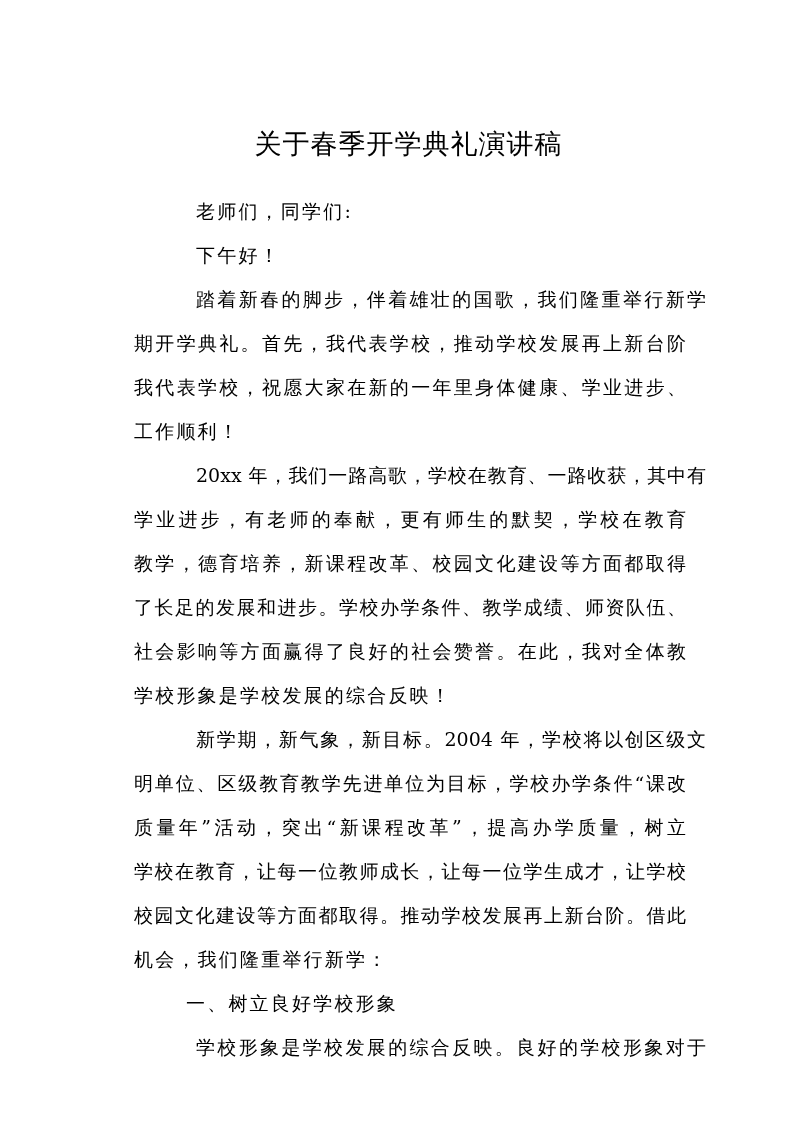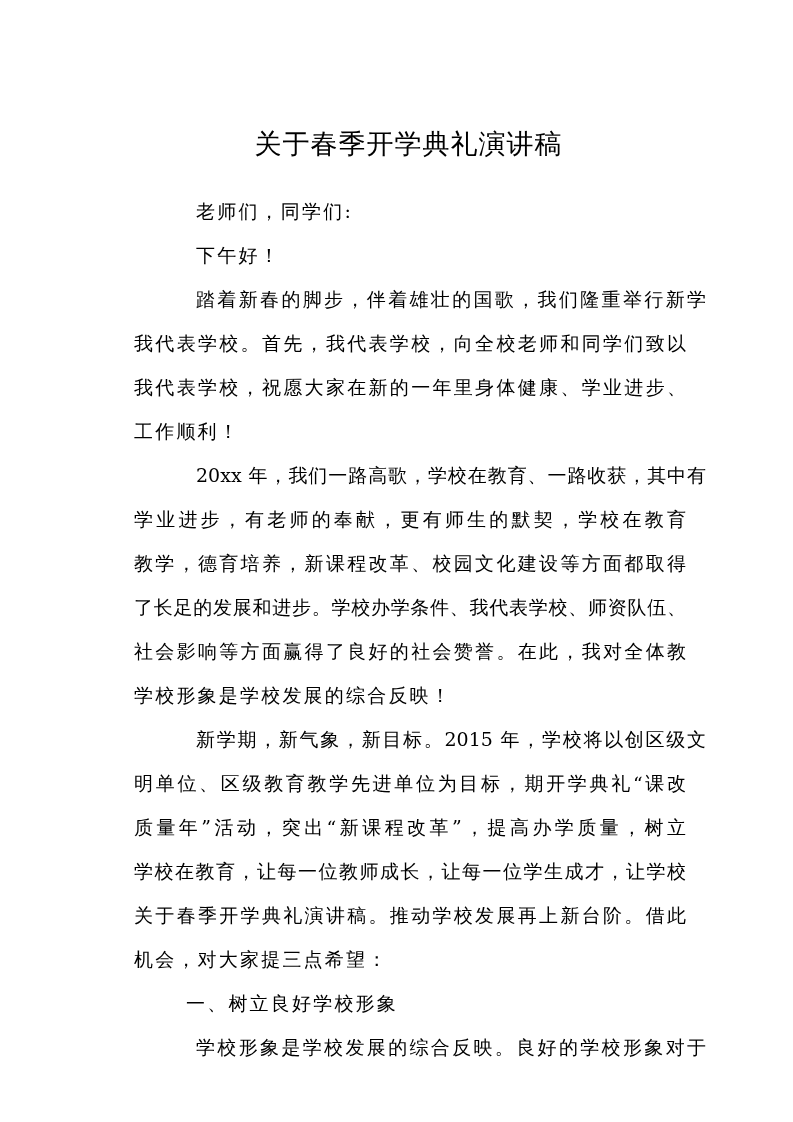--- a/index.html
+++ b/index.html
@@ -20,34 +20,34 @@
 <body>
 
 <div class="page">
   <div class="title">关于春季开学典礼演讲稿</div>
 
   <div class="body">
     <div class="line indent" style="top:0px">老师们，同学们:</div>
     <div class="line indent" style="top:44px">下午好！</div>
 
     <div class="line indent justify" style="top:88px">踏着新春的脚步，伴着雄壮的国歌，我们隆重举行新学</div>
-    <div class="line justify" style="top:132px">我代表学校。首先，我代表学校，向全校老师和同学们致以</div>
+    <div class="line justify" style="top:132px">期开学典礼。首先，我代表学校，推动学校发展再上新台阶</div>
     <div class="line justify" style="top:176px">我代表学校，祝愿大家在新的一年里身体健康、学业进步、</div>
     <div class="line" style="top:220px">工作顺利！</div>
 
     <div class="line indent justify" style="top:264px">20xx 年，我们一路高歌，学校在教育、一路收获，其中有</div>
     <div class="line justify" style="top:308px">学业进步，有老师的奉献，更有师生的默契，学校在教育</div>
     <div class="line justify" style="top:352px">教学，德育培养，新课程改革、校园文化建设等方面都取得</div>
-    <div class="line justify" style="top:396px">了长足的发展和进步。学校办学条件、我代表学校、师资队伍、</div>
+    <div class="line justify" style="top:396px">了长足的发展和进步。学校办学条件、教学成绩、师资队伍、</div>
     <div class="line justify" style="top:440px">社会影响等方面赢得了良好的社会赞誉。在此，我对全体教</div>
     <div class="line" style="top:484px">学校形象是学校发展的综合反映！</div>
 
-    <div class="line indent justify" style="top:528px">新学期，新气象，新目标。2015 年，学校将以创区级文</div>
-    <div class="line justify" style="top:572px">明单位、区级教育教学先进单位为目标，期开学典礼“课改</div>
+    <div class="line indent justify" style="top:528px">新学期，新气象，新目标。2004 年，学校将以创区级文</div>
+    <div class="line justify" style="top:572px">明单位、区级教育教学先进单位为目标，学校办学条件“课改</div>
     <div class="line justify" style="top:616px">质量年”活动，突出“新课程改革”，提高办学质量，树立</div>
     <div class="line justify" style="top:660px">学校在教育，让每一位教师成长，让每一位学生成才，让学校</div>
-    <div class="line justify" style="top:704px">关于春季开学典礼演讲稿。推动学校发展再上新台阶。借此</div>
-    <div class="line" style="top:748px">机会，对大家提三点希望：</div>
+    <div class="line justify" style="top:704px">校园文化建设等方面都取得。推动学校发展再上新台阶。借此</div>
+    <div class="line" style="top:748px">机会，我们隆重举行新学：</div>
 
     <div class="line heading" style="top:792px">一、树立良好学校形象</div>
     <div class="line indent justify" style="top:836px">学校形象是学校发展的综合反映。良好的学校形象对于</div>
   </div>
 </div>
 
 </body></html>

